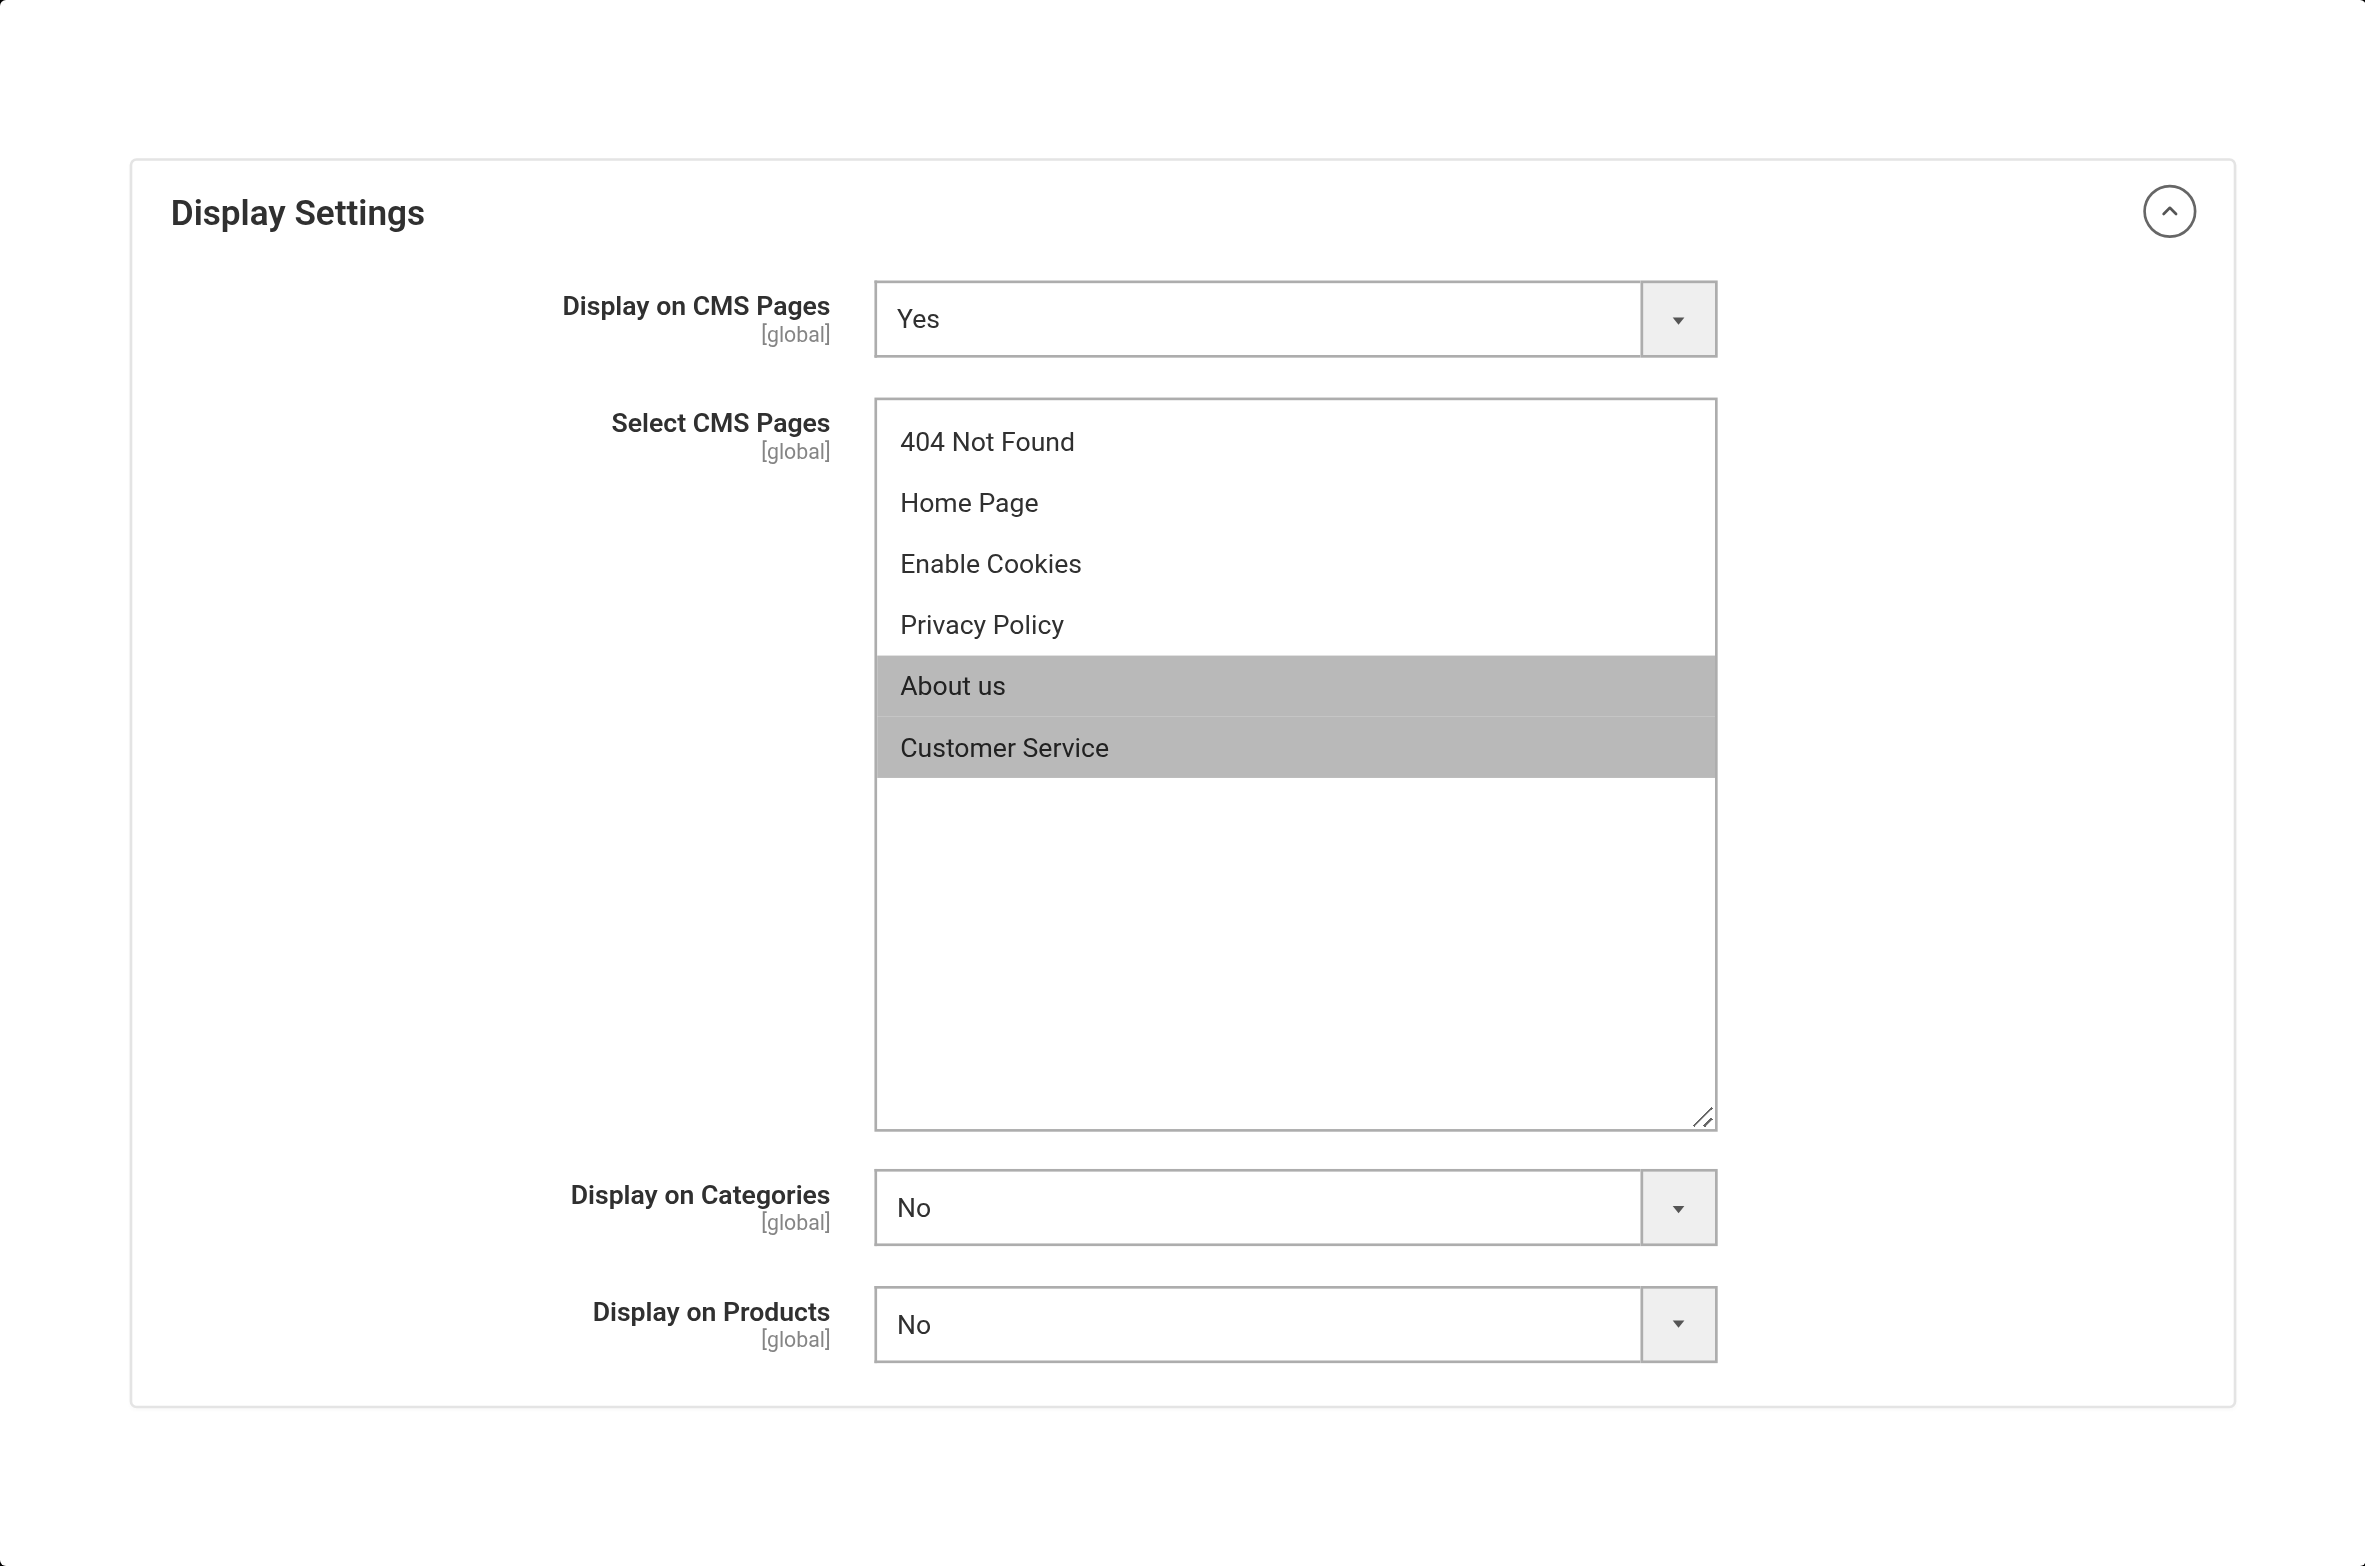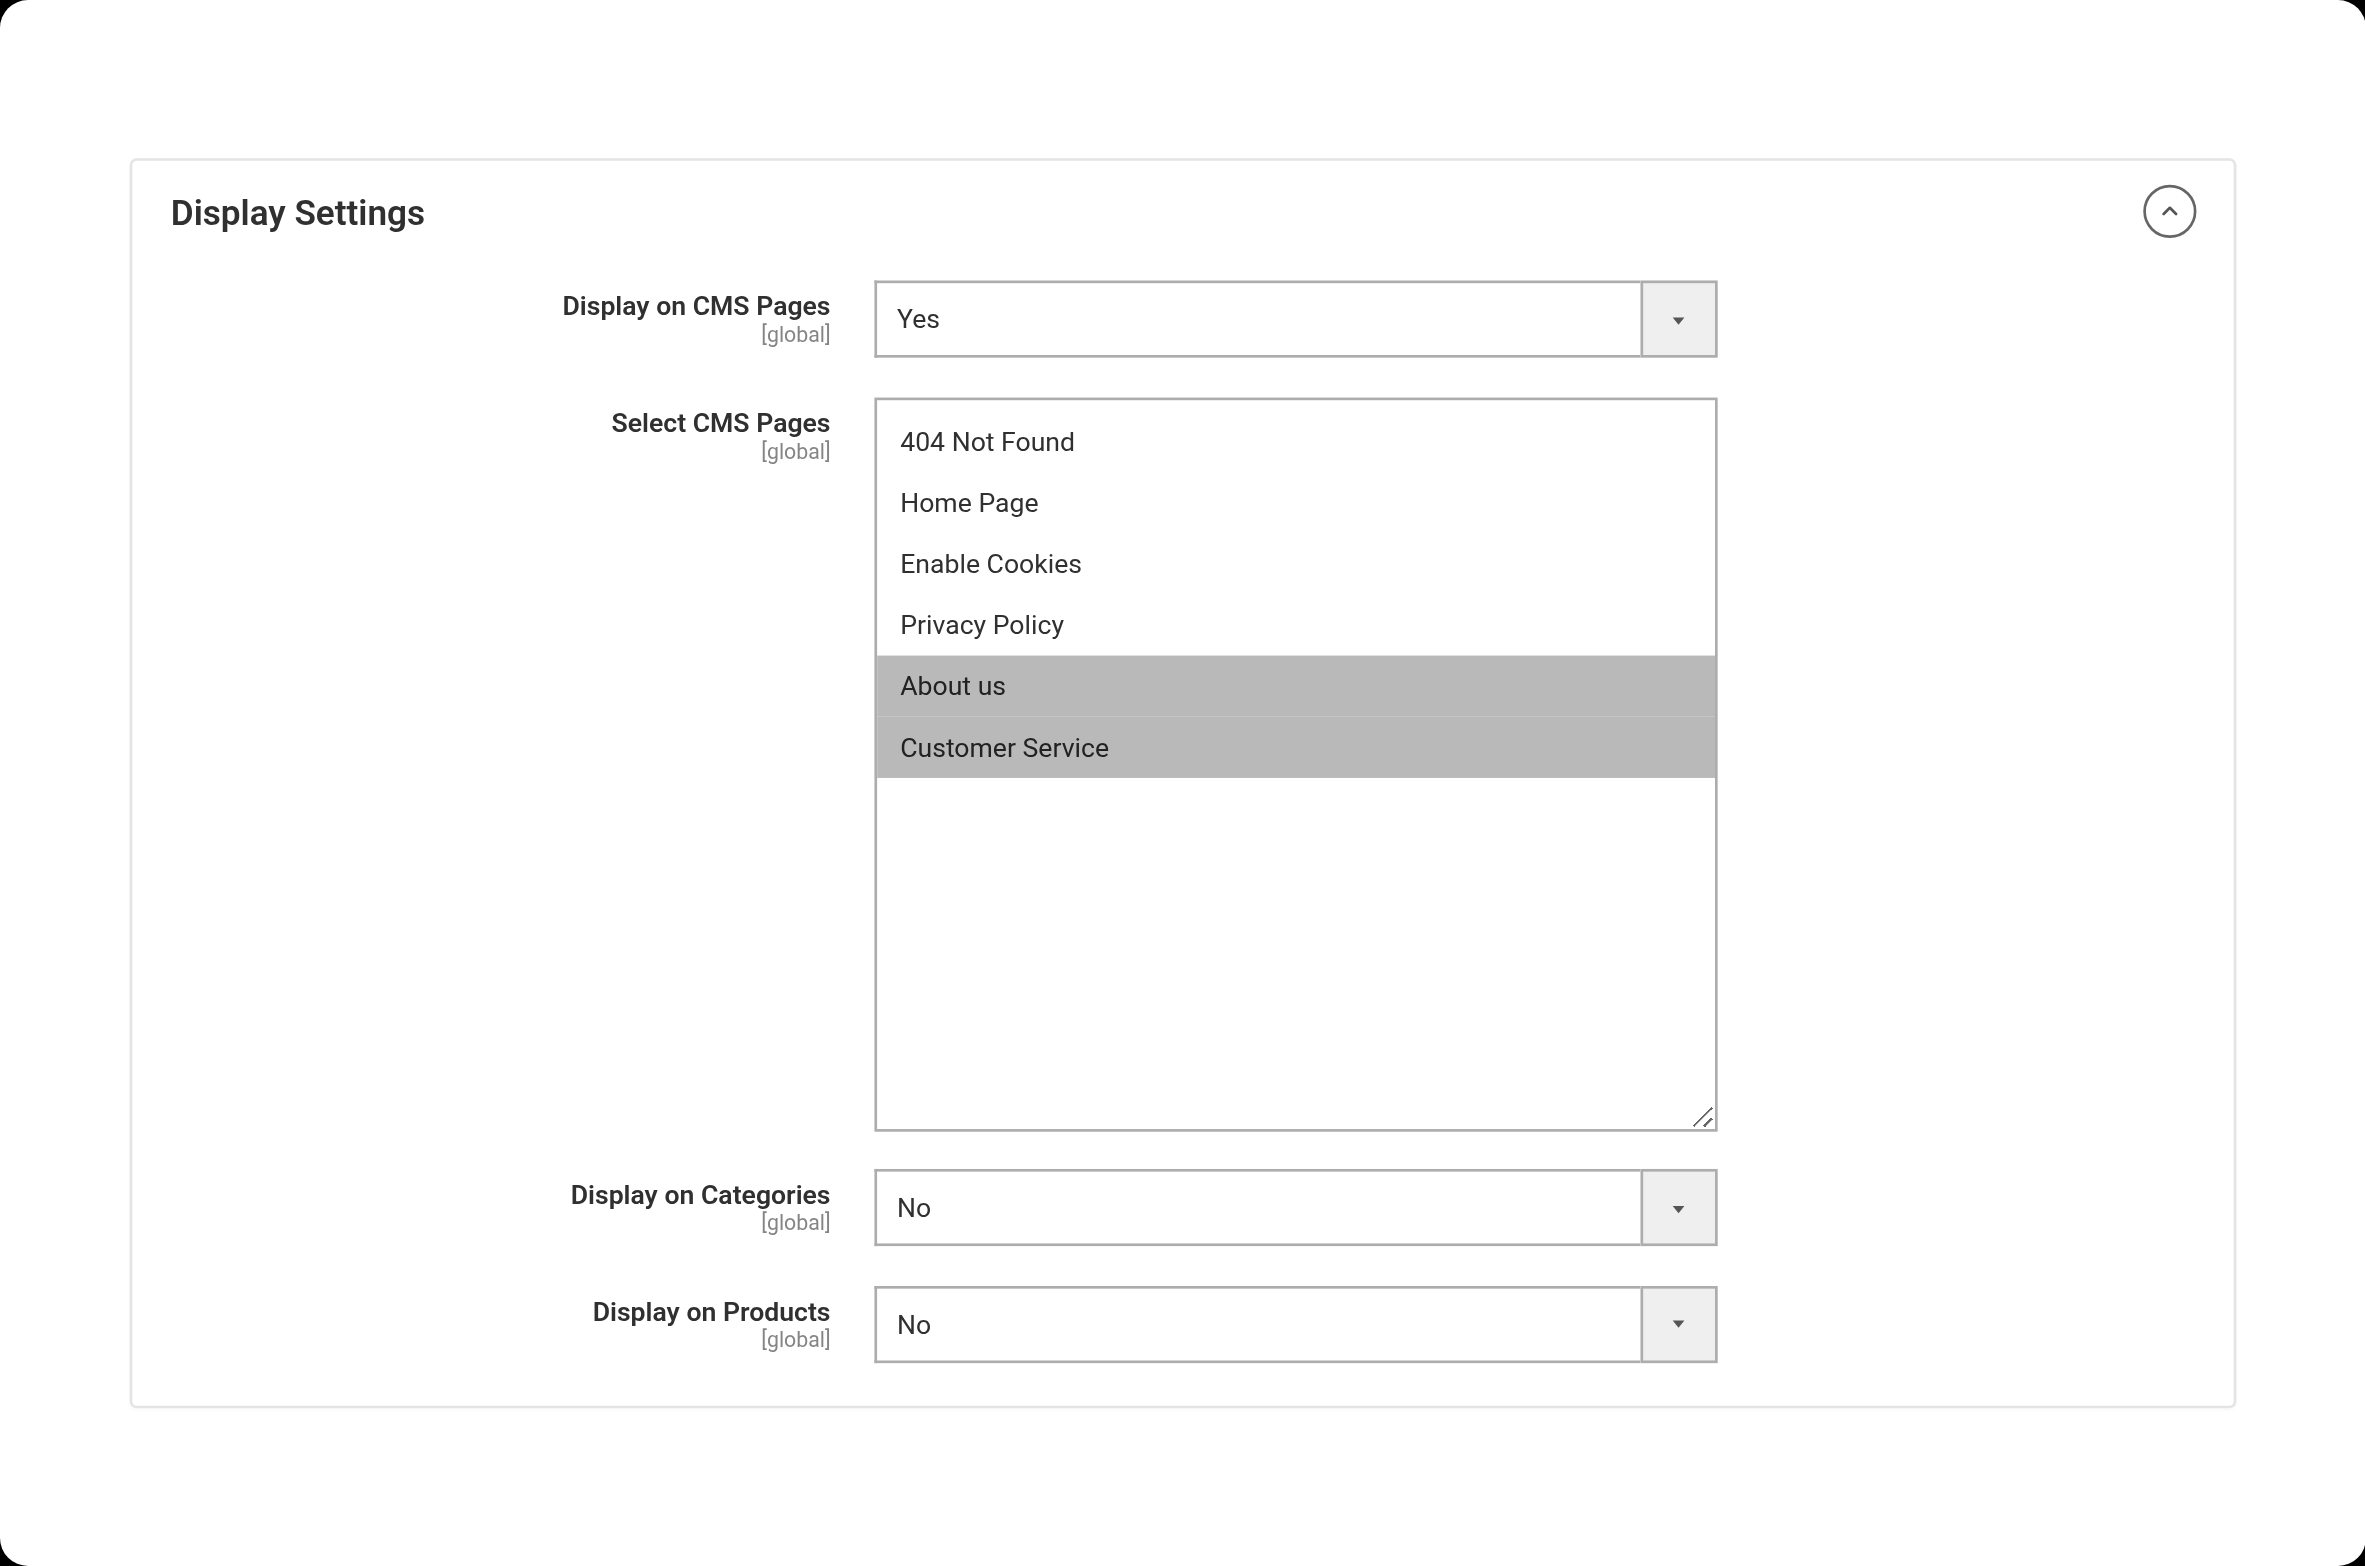--- a/index.html
+++ b/index.html
@@ -10,21 +10,21 @@
     width: 2366px;
     height: 1566px;
     display: flex;
     align-items: center;
     justify-content: center;
   }
   .stage {
     width: 2366px;
     height: 1566px;
     background: #fff;
-    border-radius: 28px;
+    border-radius: 6px;
     display: flex;
     align-items: center;
     justify-content: center;
   }
   .inner {
     
     transform: scale(2.66);
     transform-origin: center center;
   }
   .card {

